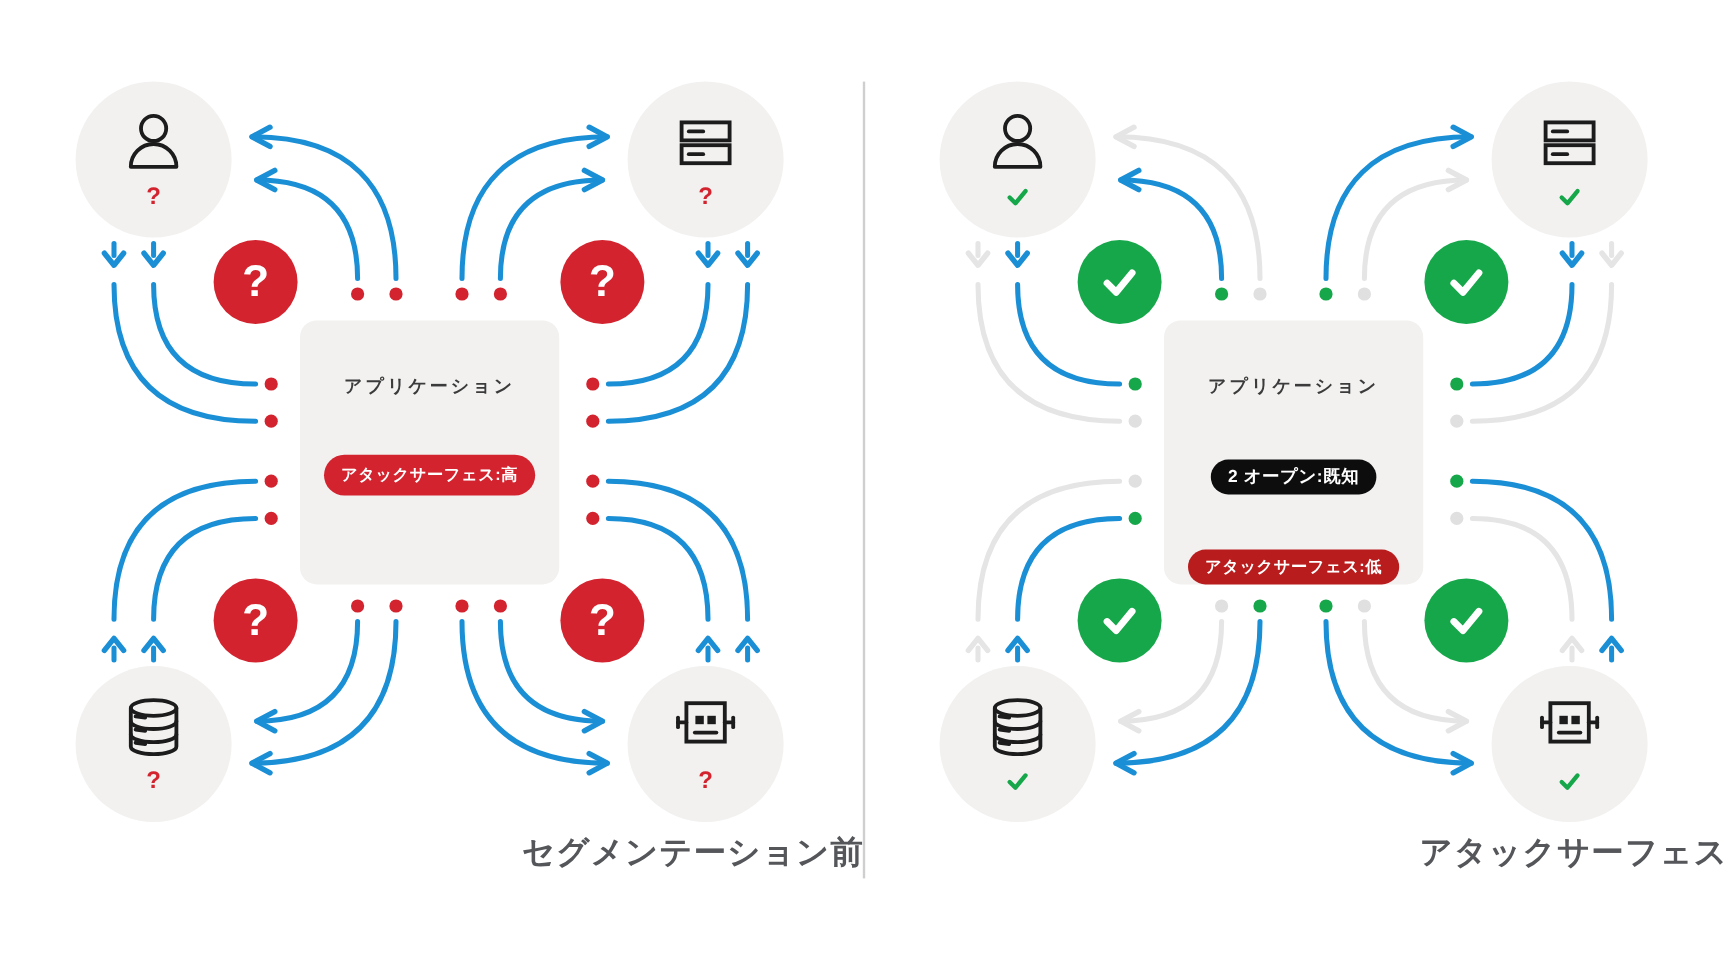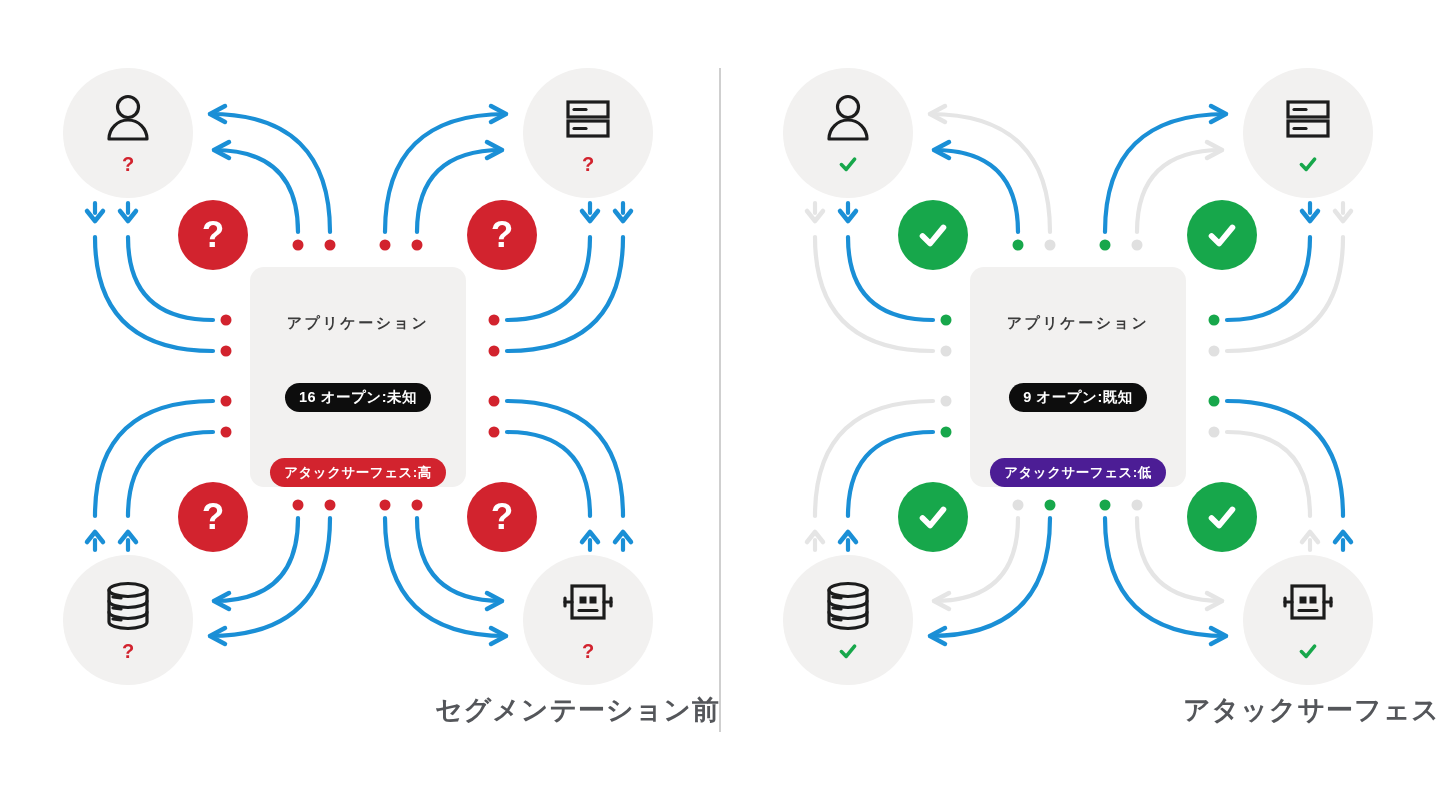--- a/index.html
+++ b/index.html
@@ -151,21 +151,20 @@
     <span class="mark" style="color: rgb(210, 35, 46);">?</span>
   </div>
 
   <div class="badge" style="left: 178px; top: 200px; background: rgb(210, 35, 46);">?</div>
   <div class="badge" style="left: 467px; top: 200px; background: rgb(210, 35, 46);">?</div>
   <div class="badge" style="left: 178px; top: 482px; background: rgb(210, 35, 46);">?</div>
   <div class="badge" style="left: 467px; top: 482px; background: rgb(210, 35, 46);">?</div>
 
   <div class="center-box" style="background: rgb(242, 241, 240);">
     <div class="center-title">アプリケーション</div>
-    <div class="pill pill-open" style="background: rgb(13, 13, 13);">16 オープン:未知</div>
     <div class="pill pill-surface" style="background: rgb(210, 35, 46);">アタックサーフェス:高</div>
   </div>
 
   <div class="caption" style="color: rgb(84, 86, 90);">セグメンテーション前</div>
 </section>
 
 <section class="panel right">
   <svg class="arrows" width="720" height="810">
       <path fill="none" stroke="#e5e5e5" stroke-width="4.2" stroke-linecap="round" stroke-linejoin="round" d="M 330 232 Q 330 114 210 114"></path>
       <path fill="none" stroke="#e5e5e5" stroke-width="4.5" stroke-linecap="round" stroke-linejoin="round" d="M 225 106 L 210 114 L 225 122"></path>
@@ -299,20 +298,20 @@
       </svg>
     </div>
   <div class="badge" style="left: 467px; top: 482px; background: rgb(23, 167, 75);">
       <svg width="38" height="38" viewBox="0 0 40 40">
         <path d="M9 21 L17 29 L31 12" fill="none" stroke="#ffffff" stroke-width="6" stroke-linecap="round" stroke-linejoin="round"></path>
       </svg>
     </div>
 
   <div class="center-box" style="background: rgb(242, 241, 240);">
     <div class="center-title">アプリケーション</div>
-    <div class="pill pill-open" style="background: rgb(13, 13, 13);">9 オープン:既知</div>
-    <div class="pill pill-surface" style="background: #4c1d95;">アタックサーフェス:低</div>
+    <div class="pill pill-open" style="background: rgb(13, 13, 13);">2 オープン:既知</div>
+    <div class="pill pill-surface" style="background: #b91c1c;">アタックサーフェス:低</div>
   </div>
 
   <div class="caption" style="color: rgb(84, 86, 90);">アタックサーフェス</div>
 </section>
 
 <div class="divider" style="background: rgb(207, 207, 207);"></div>
 
 </body></html>

